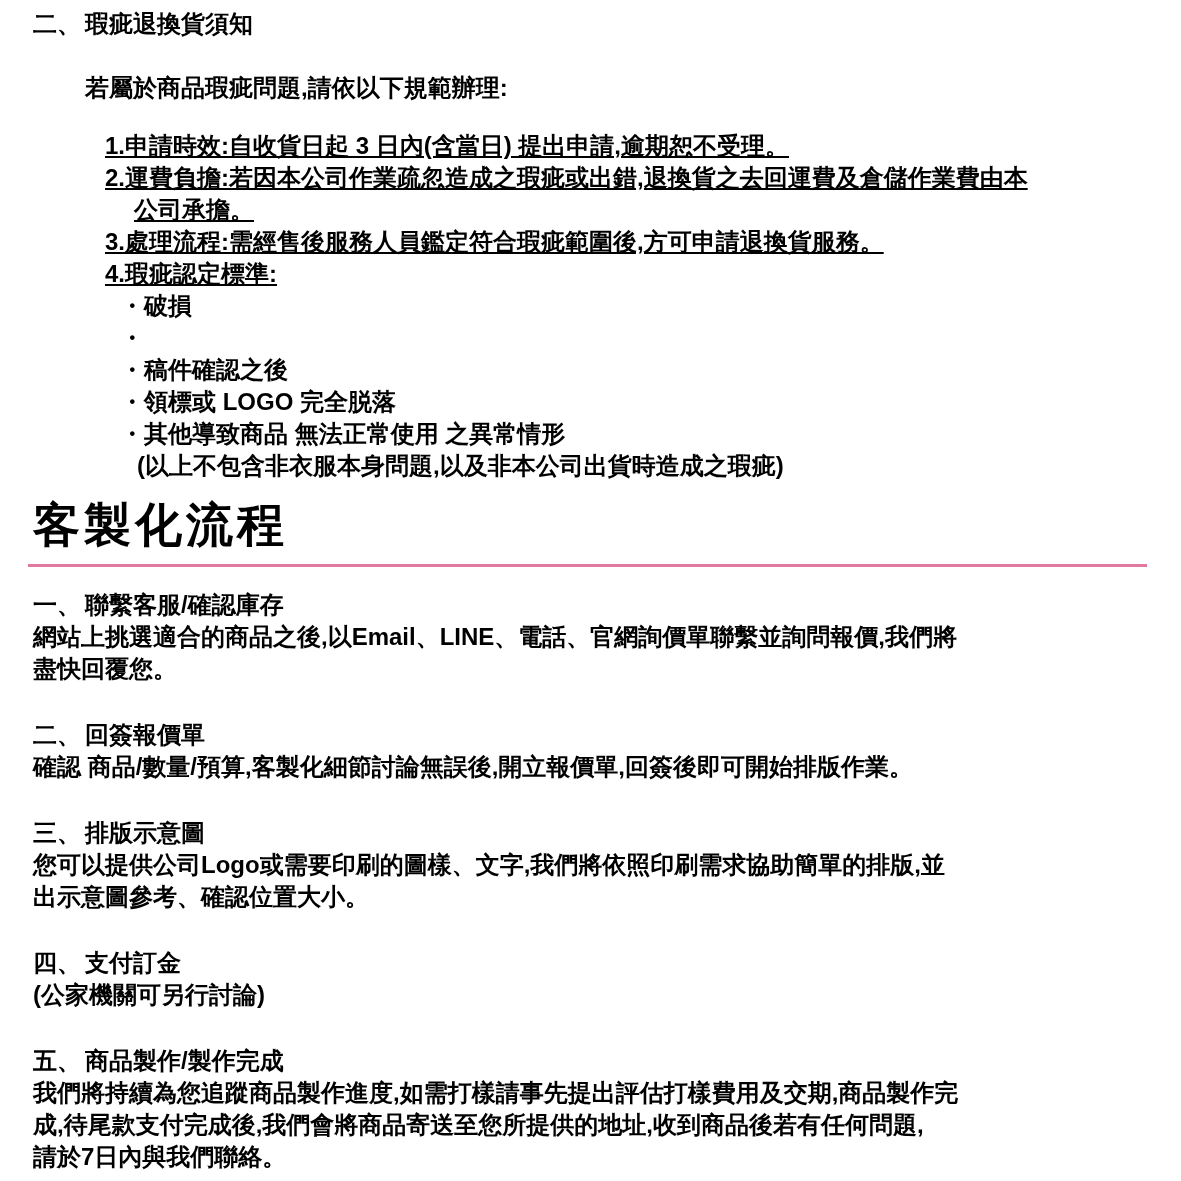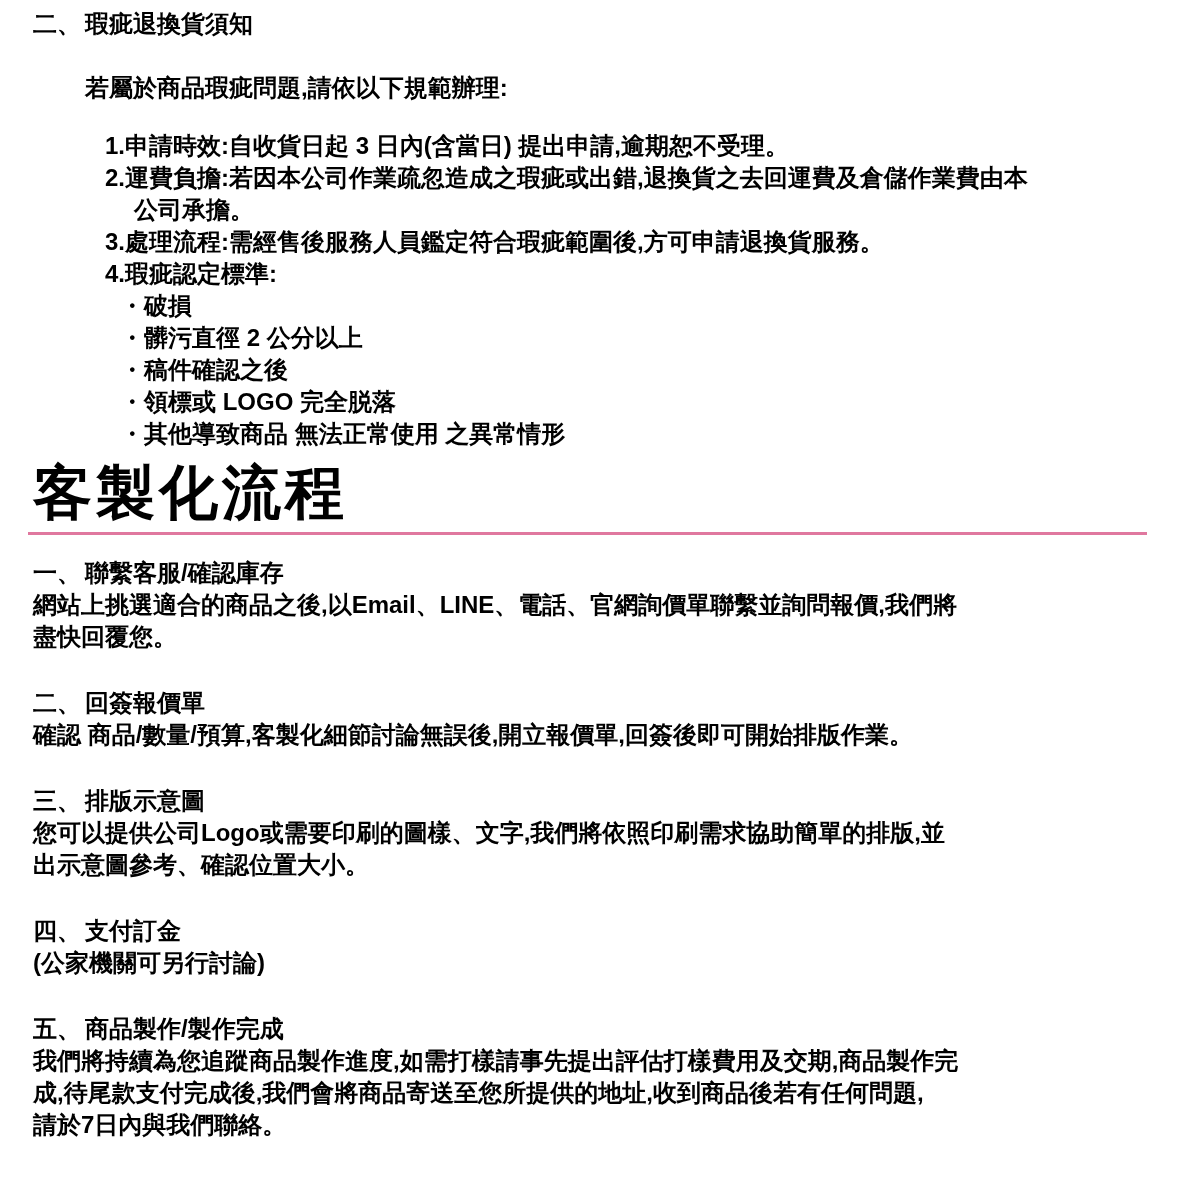--- a/index.html
+++ b/index.html
@@ -28,33 +28,34 @@
   .marker { flex: 0 0 52px; }
 
   .indent { margin-left: 52px; margin-top: 32px; }
 
   
   .numlist { margin: 26px 0 0 72px; }
   .num-item {
     padding-left: 29px;
     text-indent: -29px;
     white-space: pre-line;
+    text-decoration: underline;
   }
 
   
   .bullets { margin-left: 87px; }
   .bullet-row { display: flex; }
   .bdot { flex: 0 0 17px; }
 
   .note-line { margin-left: 104px; }
 
   
   .big-heading {
     margin: 16px 0 12px 0;
-    font-size: 59px;
+    font-size: 47px;
     line-height: 54px;
     font-weight: 800;
     letter-spacing: 4px;
   }
   .divider {
     height: 3px;
     border: none;
     margin: 10px 0 0 -5px;
     width: 1119px;
   }
@@ -85,36 +86,36 @@
       <div class="num-item"><span>4.</span><span>瑕疵認定標準:</span></div>
     </div>
 
     <div class="bullets">
       <div class="bullet-row">
         <span class="bdot">・</span>
         <span>破損</span>
       </div>
       <div class="bullet-row">
         <span class="bdot">・</span>
-        <span>髒污直徑 2 公分以上</span>
       </div>
       <div class="bullet-row">
         <span class="bdot">・</span>
         <span>稿件確認之後</span>
       </div>
       <div class="bullet-row">
         <span class="bdot">・</span>
         <span>領標或 LOGO 完全脱落</span>
       </div>
       <div class="bullet-row">
         <span class="bdot">・</span>
         <span>其他導致商品 無法正常使用 之異常情形</span>
       </div>
     </div>
 
+    <div class="note-line">(以上不包含非衣服本身問題,以及非本公司出貨時造成之瑕疵)</div>
   </section>
 
   <h1 class="big-heading">客製化流程</h1>
   <hr class="divider" style="background: rgb(224, 120, 159);">
 
   <section class="steps">
 
     <div class="step">
       <div class="hang-row">
         <span class="marker">一、</span>

